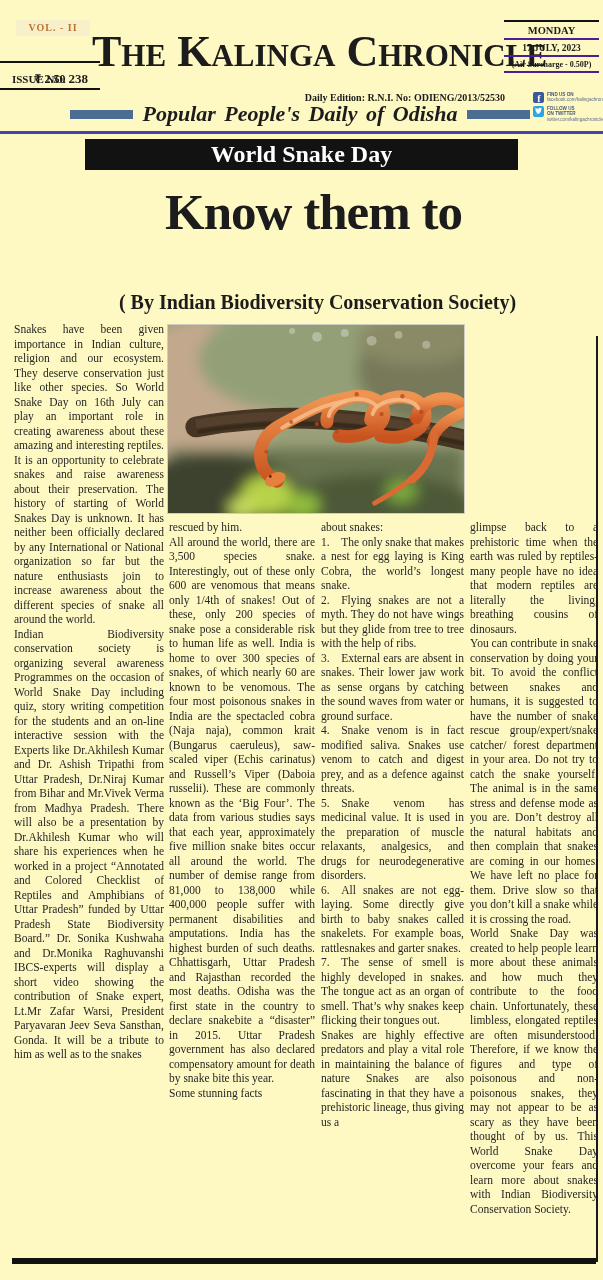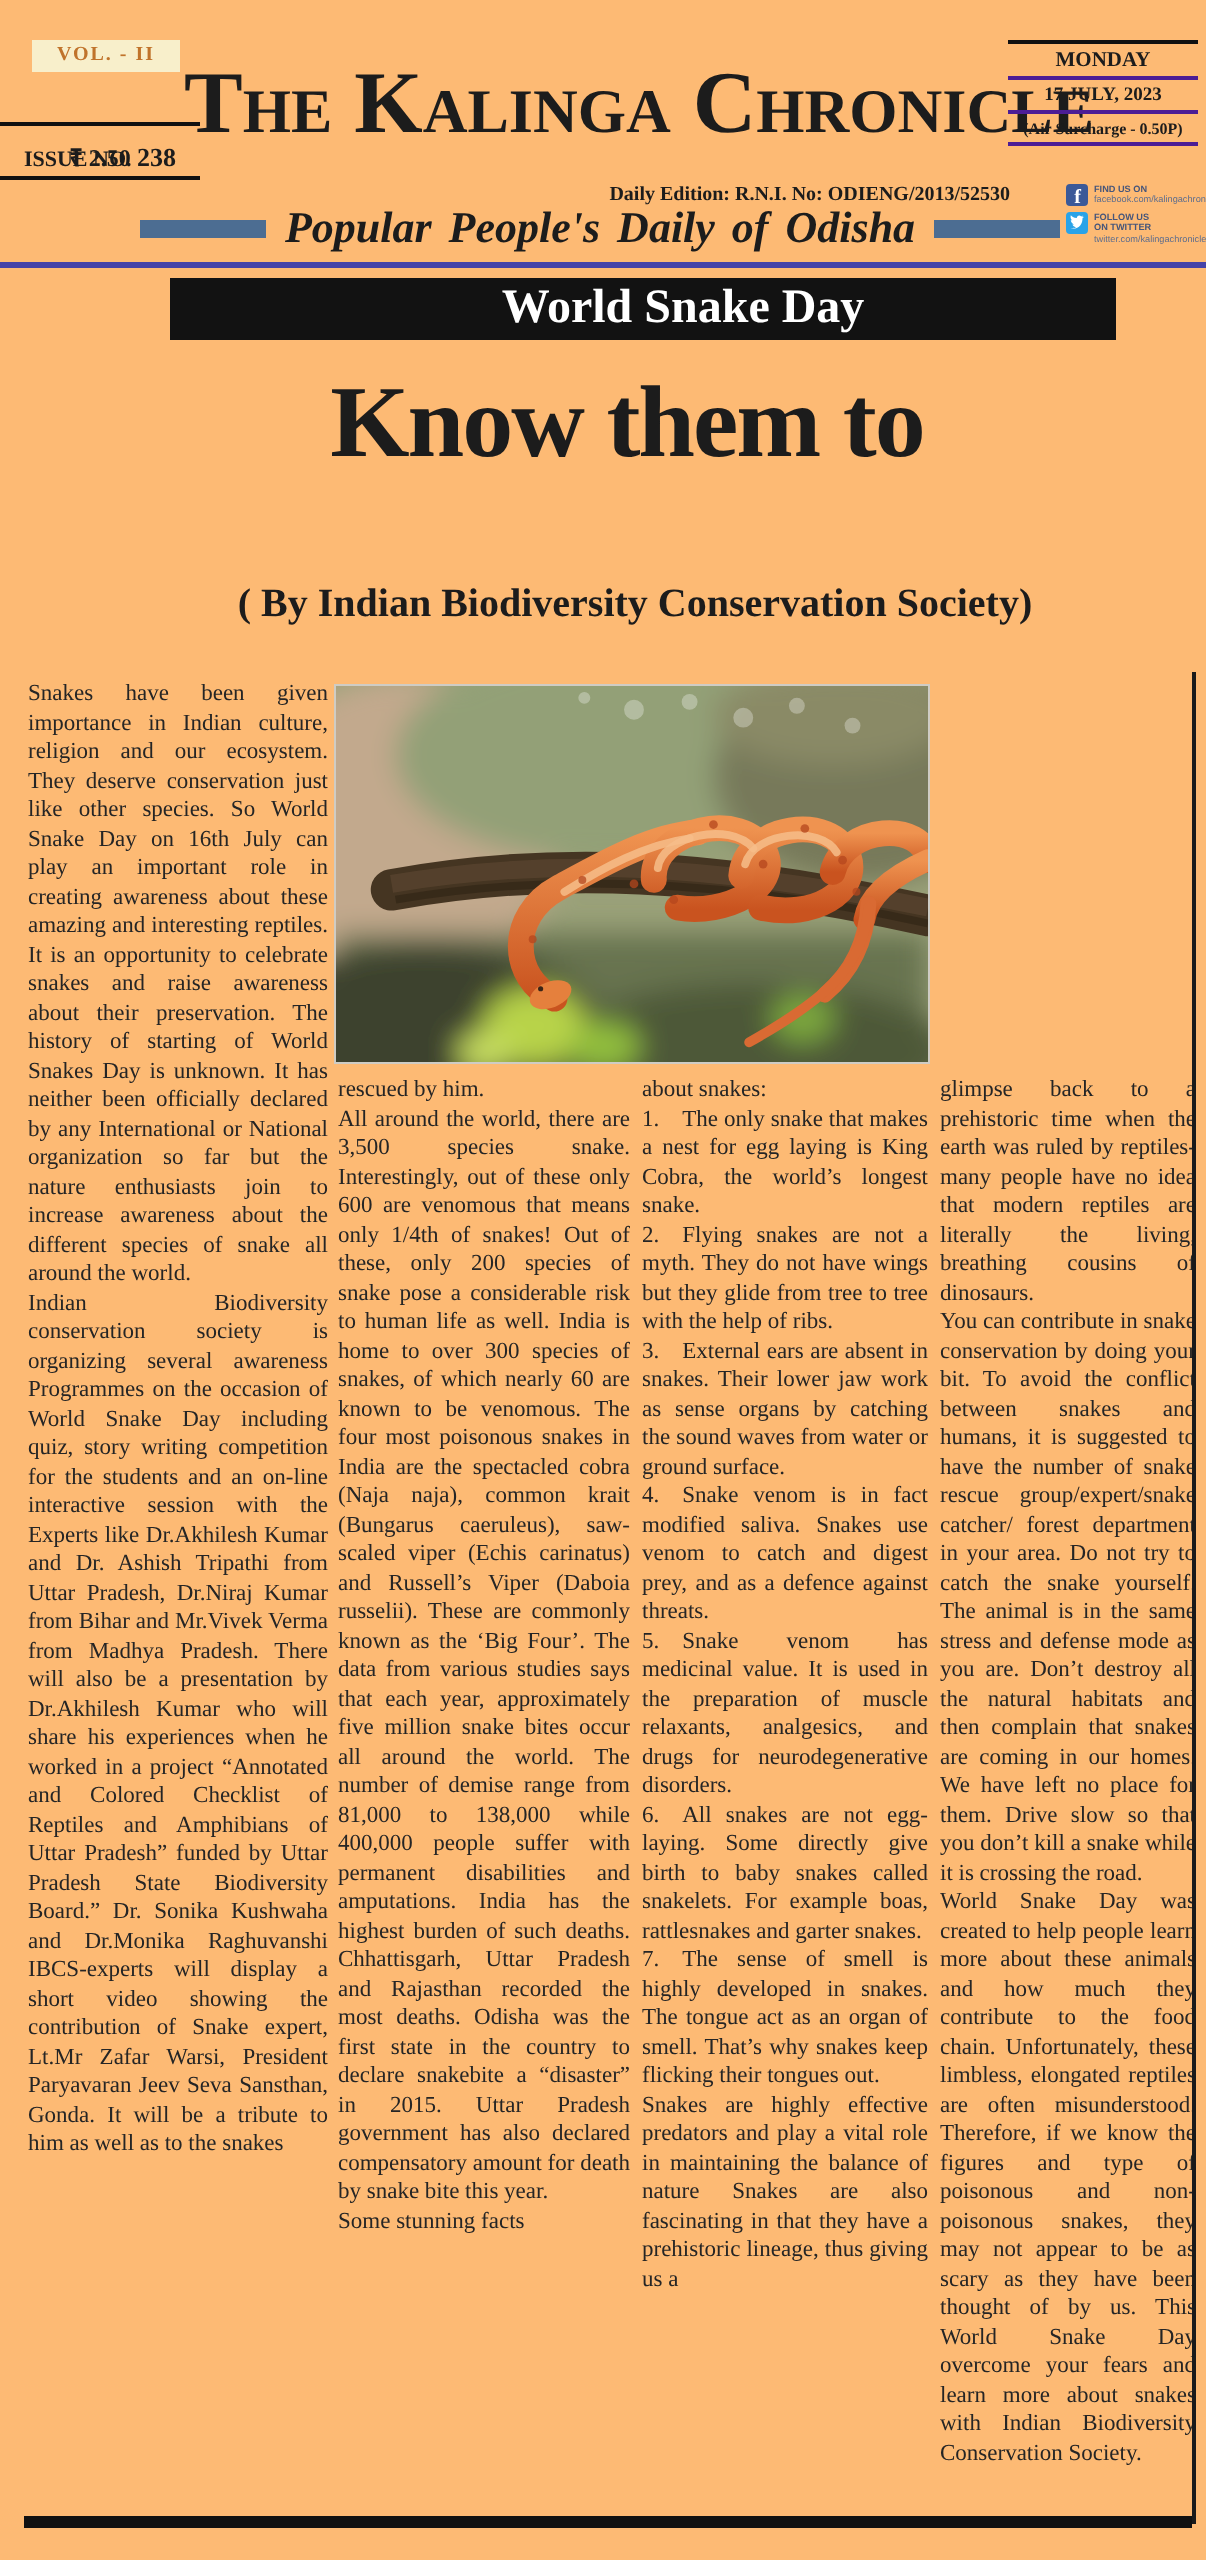--- a/index.html
+++ b/index.html
@@ -1,16 +1,16 @@
 <!DOCTYPE html>
 <html><head>
 <meta charset="utf-8">
 <style>
   html,body{margin:0;padding:0;background:#e9e8e5;}
-  .page{position:relative;width:603px;height:1280px;background:#fdba74;margin:0 auto;
+  .page{position:relative;width:603px;height:1280px;background:#fef9c3;margin:0 auto;
         font-family:"Liberation Serif",serif;color:#1c1c1c;overflow:hidden;}
 
   
   .vol-box{position:absolute;left:16px;top:20px;width:74px;height:16px;background:#f8efcb;
            color:#c0732b;font-weight:bold;font-size:10px;line-height:16px;text-align:center;letter-spacing:1px;}
   .issue-line{position:absolute;left:0;top:44px;width:100px;text-align:center;font-weight:bold;font-size:11px;margin-top:27px;}
   .issue-line .num{font-size:13px;}
   .rule-a{position:absolute;left:0;top:61px;width:100px;height:2px;background:#111;}
   .price{position:absolute;left:0;top:70px;width:100px;text-align:center;font-weight:bold;font-size:12px;}
   .rule-b{position:absolute;left:0;top:88px;width:100px;height:2px;background:#111;}
@@ -36,27 +36,27 @@
   .soc-text .t{font-weight:bold;color:#47567a;}
 
   .tagline-row{position:absolute;left:70px;top:101px;width:460px;display:flex;align-items:center;gap:9px;}
   .tag-bar{flex:1 1 auto;height:9px;background:#4c6d92;}
   .tagline{flex:0 0 auto;font-weight:bold;font-style:italic;font-size:22px;white-space:nowrap;word-spacing:3px;}
 
   .purple-rule{position:absolute;left:0;top:131px;width:603px;height:3px;background:#4643a8;}
 
   
   .kicker{position:absolute;left:85px;top:139px;width:433px;height:31px;background:#121212;color:#fff;
-          text-align:center;font-weight:bold;font-size:24px;line-height:31px;padding-left:40px;}
+          text-align:center;font-weight:bold;font-size:24px;line-height:31px;}
   .headline{position:absolute;left:0;top:172px;width:603px;margin:12px;text-align:center;
             font-weight:bold;font-size:51px;line-height:57px;letter-spacing:-1px;}
   .byline{position:absolute;left:0;top:291px;width:603px;text-align:center;font-weight:bold;font-size:20px;margin-left:16px;}
 
   
-  .body{position:absolute;left:0;top:340px;width:601px;height:930px;overflow:hidden;}
+  .body{position:absolute;left:0;top:322px;width:601px;height:930px;overflow:hidden;}
   .col{position:absolute;top:0;bottom:0;overflow:hidden;font-size:11.5px;line-height:14.5px;
        text-align:justify;color:#252525;}
   .col p{margin:0;}
   #col1{left:14px;width:150px;}
   #col2{left:169px;width:146px;top:198px;}
   #col3{left:321px;width:143px;top:198px;}
   #col4{left:470px;width:128px;top:198px;}
 
   .photo{position:absolute;left:167px;top:2px;width:298px;height:190px;margin:0;
          border:1px solid #cfccc4;box-sizing:border-box;}

